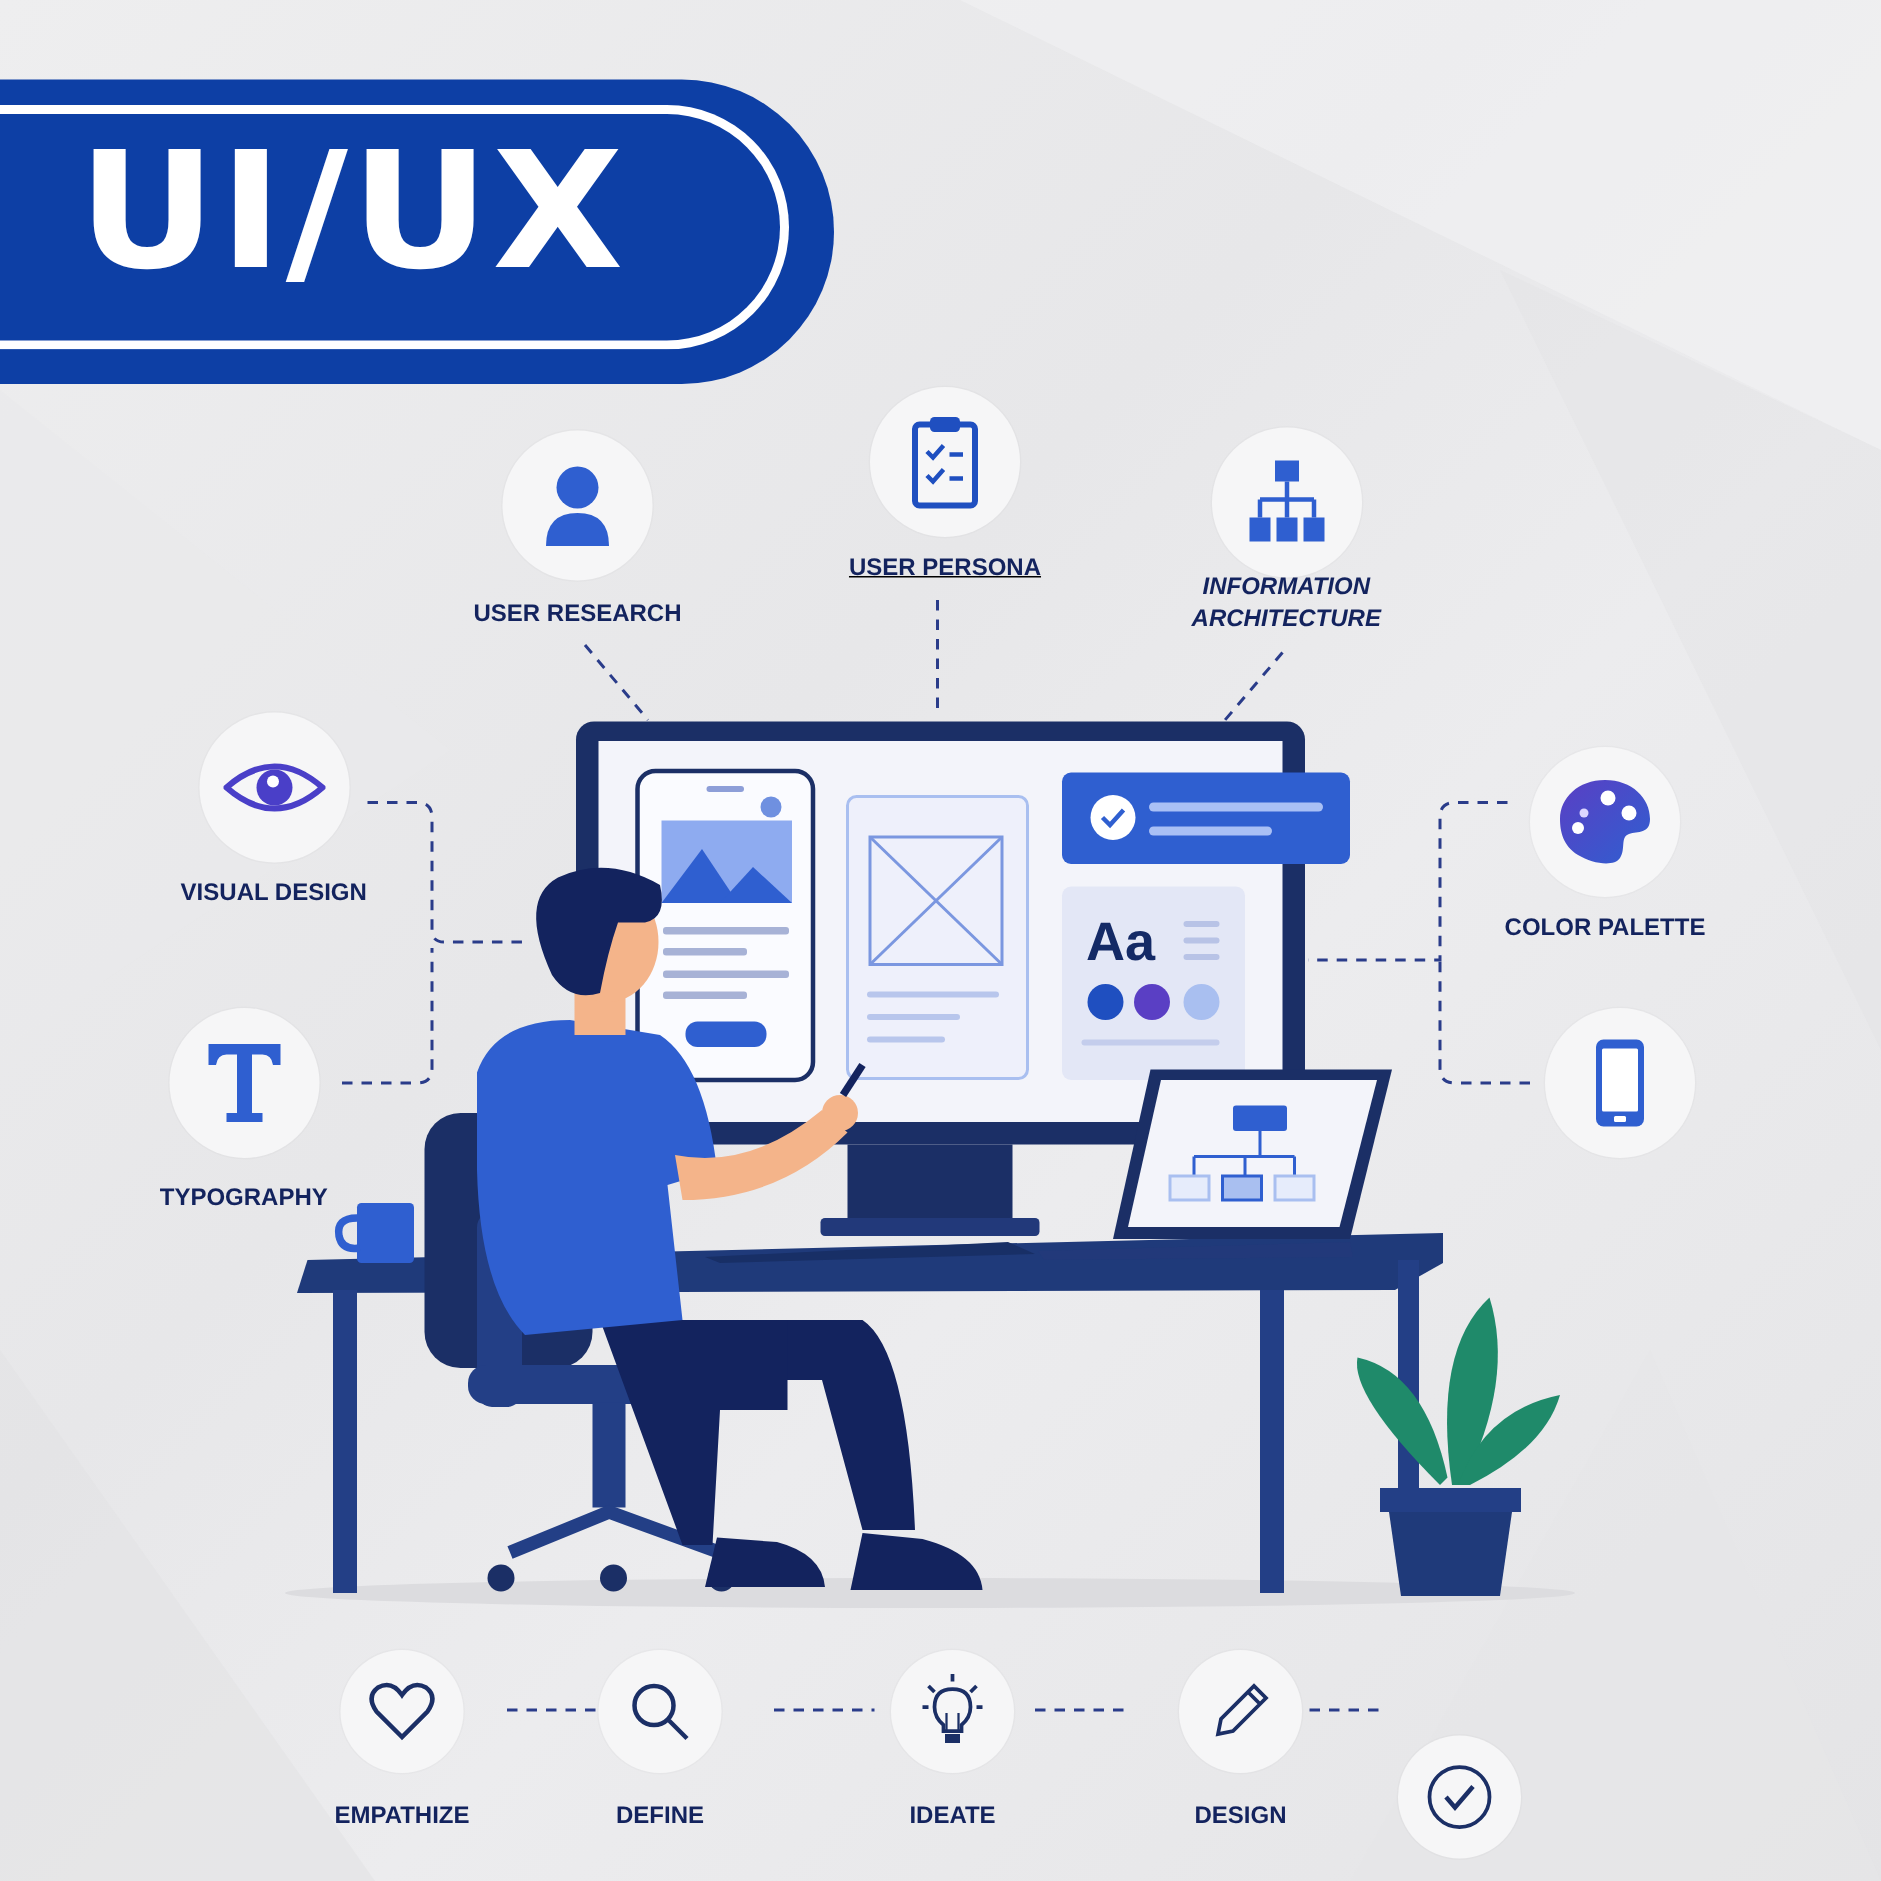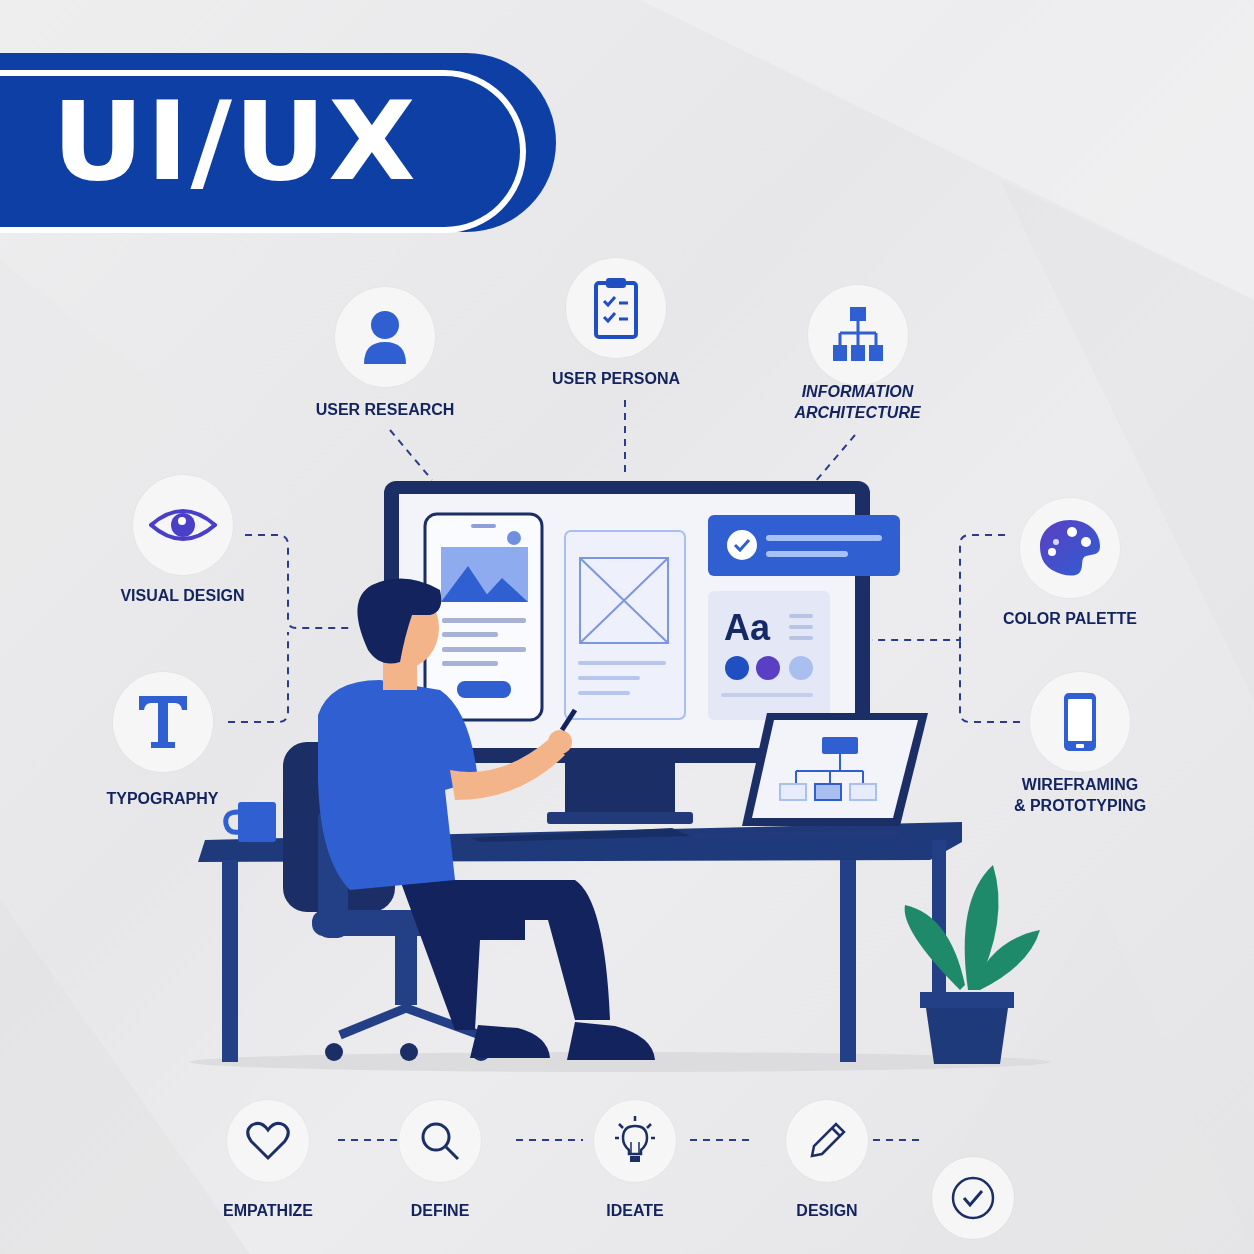--- a/index.html
+++ b/index.html
@@ -1,20 +1,20 @@
 <!DOCTYPE html>
 <html><head>
 <meta charset="utf-8">
 <style>
   html,body{margin:0;padding:0;}
   body{width:1254px;height:1254px;position:relative;overflow:hidden;
     background:linear-gradient(135deg,#eeeeef 0%,#e7e7e9 40%,#ececee 60%,#e4e4e6 100%);
     font-family:"Liberation Sans",sans-serif;}
   .facet{position:absolute;inset:0;pointer-events:none;}
-  .banner{position:absolute;left:0;top:53px;width:556px;height:179px;background:#0d3fa5;border-radius:0 102px 102px 0;}
+  .banner{position:absolute;left:0;top:53px;width:556px;height:203px;background:#0d3fa5;border-radius:0 102px 102px 0;}
   .banner-inner{position:absolute;left:0;top:17px;width:520px;height:151px;border:6px solid #fff;border-left:none;border-radius:0 82px 82px 0;}
   .banner-title{position:absolute;left:52px;top:26px;font-family:"DejaVu Sans",sans-serif;font-weight:bold;font-size:108px;color:#fff;letter-spacing:2px;transform:scaleX(1.05);transform-origin:left;}
   .node{position:absolute;text-align:center;}
   .circle{width:100px;height:100px;border-radius:50%;background:#f6f6f7;display:flex;align-items:center;justify-content:center;margin:0 auto;box-shadow:0 0 0 1px rgba(0,0,0,0.02);}
   .label{font-weight:bold;color:#13235e;font-size:16px;line-height:21px;margin-top:8px;white-space:nowrap;}
   .svgline{position:absolute;inset:0;pointer-events:none;}
   .step{position:absolute;width:120px;text-align:center;}
   .step .circle{width:82px;height:82px;}
   .step .label{font-size:16px;margin-top:18px;}
 </style>
@@ -53,21 +53,21 @@
 <div class="node" style="left:300px;top:287px;width:170px;">
   <div class="circle">
     <svg width="50" height="58" viewBox="0 0 50 58">
       <circle cx="25" cy="17" r="14" fill="#2f5fd0"></circle>
         <path d="M4,56 Q4,34 25,34 Q46,34 46,56 Z" fill="#2f5fd0"></path>
     </svg>
   </div>
   <div class="label" style="margin-top:12px">USER RESEARCH</div>
 </div>
 
-<div class="node" style="left:536px;top:258px;width:160px;">
+<div class="node" style="left:550px;top:258px;width:160px;text-decoration:underline;">
   <div class="circle">
     <svg width="48" height="66" viewBox="0 0 48 66">
       <rect x="4" y="8" width="40" height="54" rx="3" fill="none" stroke="#1f4fc0" stroke-width="4"></rect>
       <rect x="14" y="3" width="20" height="10" rx="3" fill="#1f4fc0"></rect>
       <path d="M12,26 l4,4 l7,-8 M12,42 l4,4 l7,-8" stroke="#1f4fc0" stroke-width="3" fill="none"></path>
       <line x1="27" y1="28" x2="36" y2="28" stroke="#1f4fc0" stroke-width="3"></line>
       <line x1="27" y1="44" x2="36" y2="44" stroke="#1f4fc0" stroke-width="3"></line>
     </svg>
   </div>
   <div class="label" style="margin-top:10px">USER PERSONA</div>
@@ -129,24 +129,20 @@
 </div>
 
 <div class="node" style="left:1000px;top:672px;width:160px;">
   <div class="circle">
     <svg width="36" height="62" viewBox="0 0 36 62">
       <rect x="2" y="2" width="32" height="58" rx="5" fill="#2f5fd0"></rect>
         <rect x="6" y="8" width="24" height="42" rx="1" fill="#fff"></rect>
         <rect x="14" y="53" width="8" height="4" rx="1" fill="#fff"></rect>
     </svg>
   </div>
-  <div class="label" style="margin-top:2px">
-    <div>WIREFRAMING</div>
-    <div>&amp; PROTOTYPING</div>
-  </div>
 </div>
 
 <svg style="position:absolute;left:0;top:0" width="1254" height="1254">
 
   <ellipse cx="620" cy="1062" rx="430" ry="10" fill="#dcdcdf"></ellipse>
 
   <g>
     <rect x="384" y="481" width="486" height="282" rx="12" fill="#1b2f66"></rect>
     <rect x="399" y="494" width="456" height="254" fill="#f3f4fa"></rect>
     <rect x="565" y="763" width="110" height="52" fill="#1b2f66"></rect>

